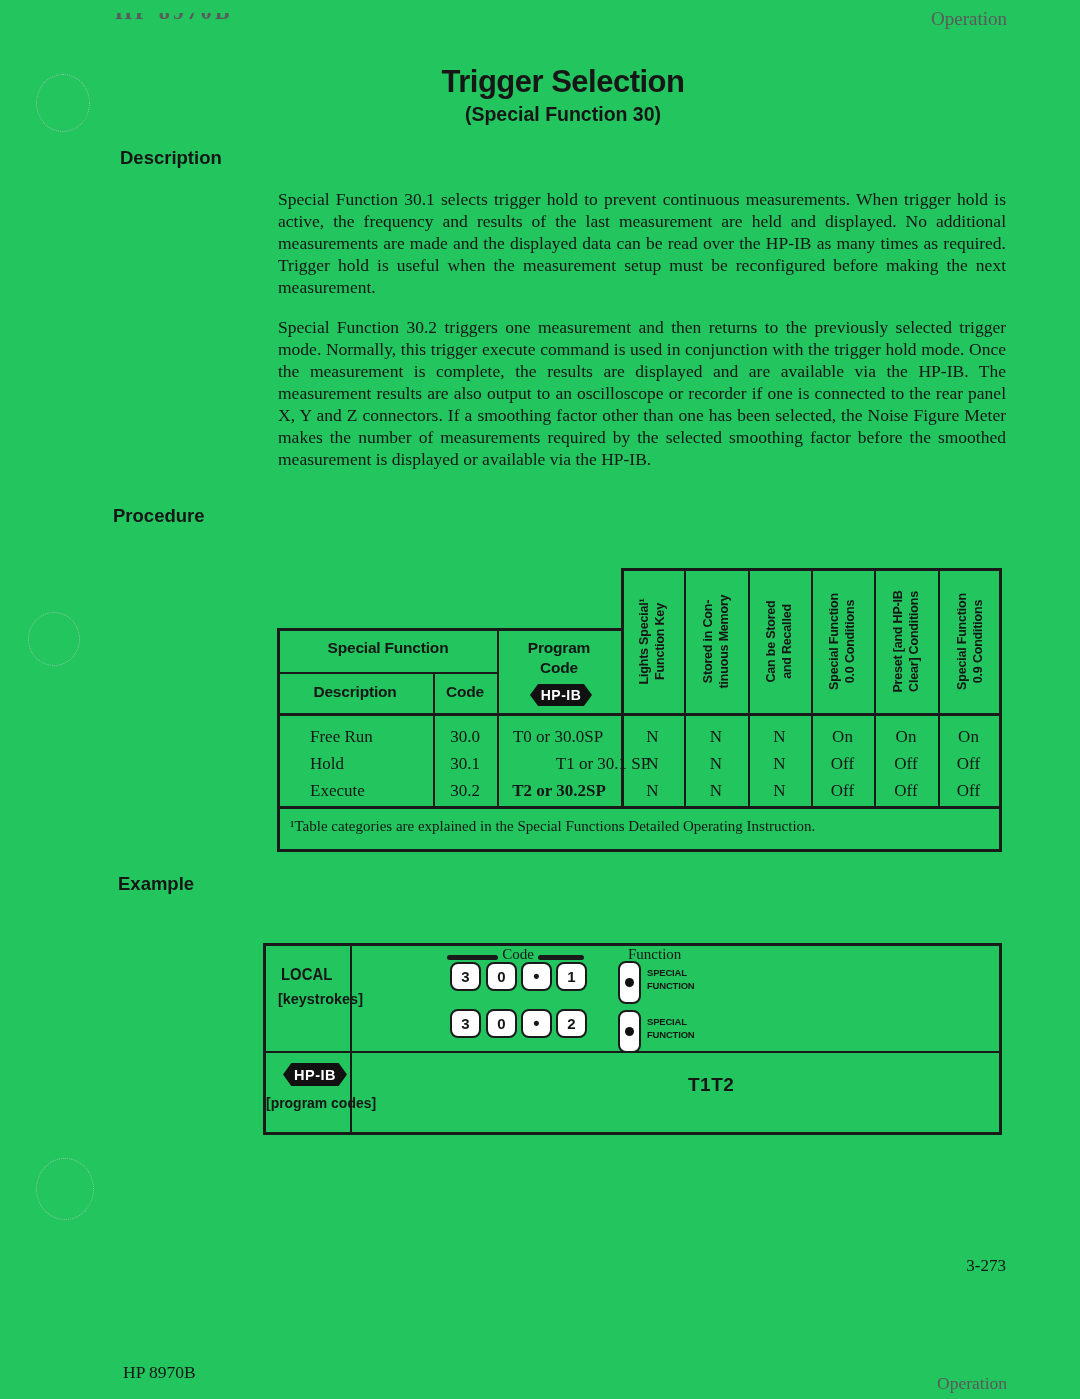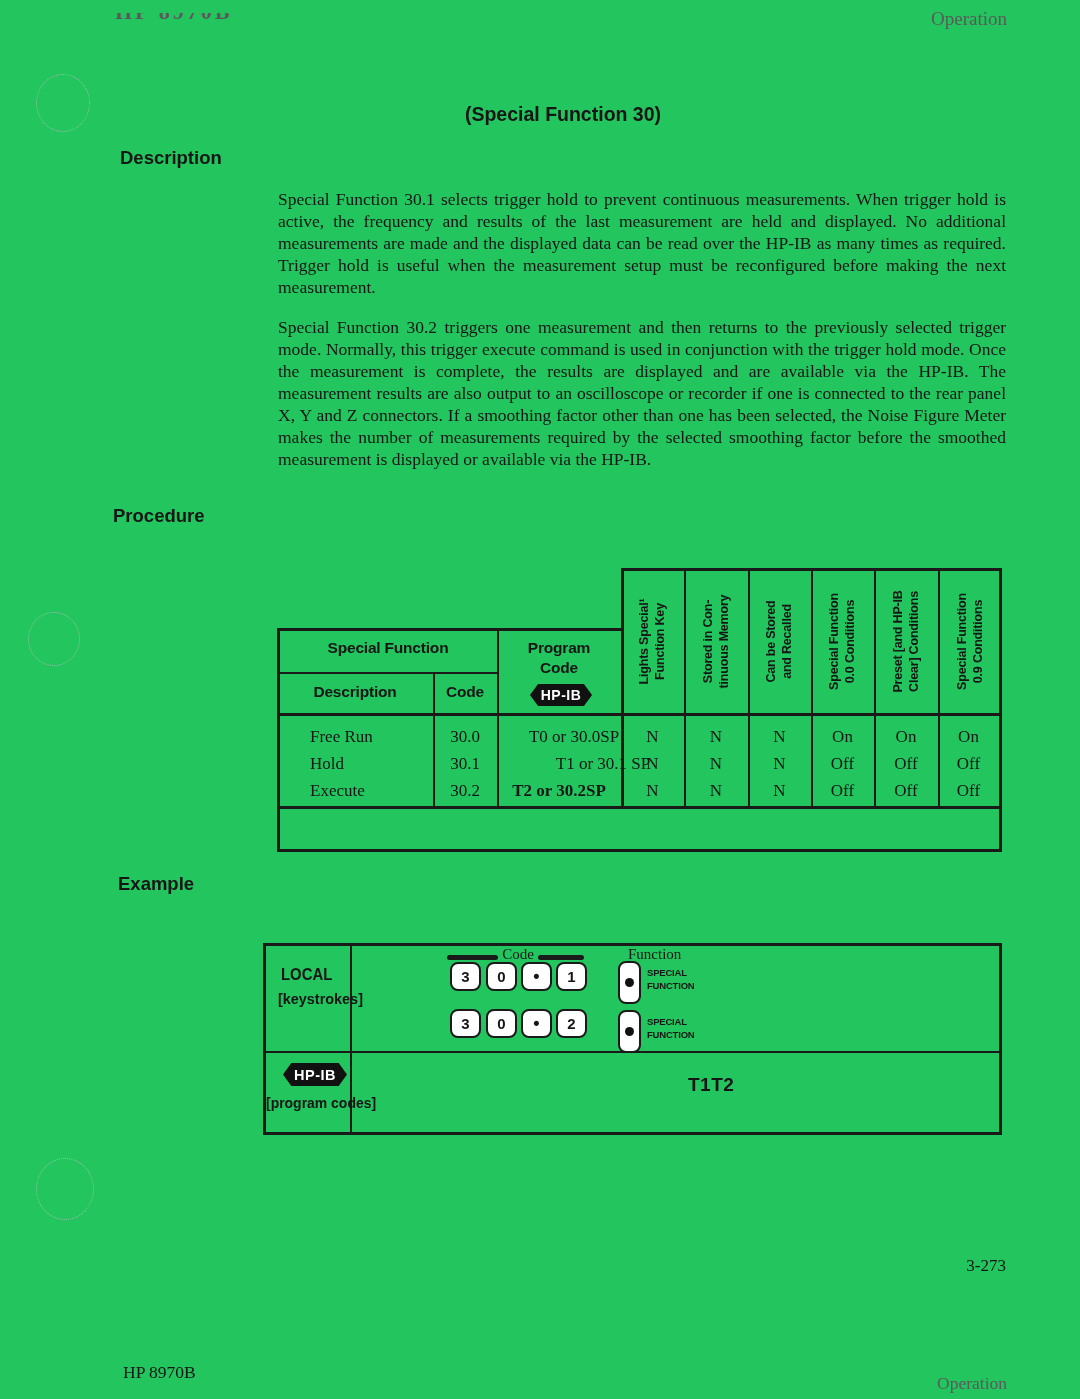--- a/index.html
+++ b/index.html
@@ -42,20 +42,21 @@
 
   <div class="punch" style="left:36px;top:74px;width:52px;height:56px;"></div>
   <div class="punch" style="left:28px;top:612px;width:50px;height:52px;"></div>
   <div class="punch" style="left:36px;top:1158px;width:56px;height:60px;"></div>
 
   <div class="abs" style="left:115px;top:13px;width:200px;height:8px;overflow:hidden;">
     <span class="serif b faded" style="display:inline-block;font-size:22px;letter-spacing:3px;transform:translateY(-14px);">HP 8970B</span>
   </div>
   <div class="abs serif faded" style="left:830px;top:8px;width:177px;font-size:19px;text-align:right;">Operation</div>
 
+  <div class="abs sans b" style="left:113px;top:64px;width:900px;font-size:31px;text-align:center;letter-spacing:-0.5px;">Trigger Selection</div>
   <div class="abs sans b" style="left:113px;top:103px;width:900px;font-size:19.5px;text-align:center;">(Special Function 30)</div>
 
   <div class="sidelabel" style="left:120px;top:147px;">Description</div>
   <div class="para" style="left:278px;top:188px;width:728px;">Special Function 30.1 selects trigger hold to prevent continuous measurements. When trigger hold is active, the frequency and results of the last measurement are held and displayed. No additional measurements are made and the displayed data can be read over the HP-IB as many times as required. Trigger hold is useful when the measurement setup must be reconfigured before making the next measurement.</div>
   <div class="para" style="left:278px;top:316px;width:728px;">Special Function 30.2 triggers one measurement and then returns to the previously selected trigger mode. Normally, this trigger execute command is used in conjunction with the trigger hold mode. Once the measurement is complete, the results are displayed and are available via the HP-IB. The measurement results are also output to an oscilloscope or recorder if one is connected to the rear panel X, Y and Z connectors. If a smoothing factor other than one has been selected, the Noise Figure Meter makes the number of measurements required by the selected smoothing factor before the smoothed measurement is displayed or available via the HP-IB.</div>
 
   <div class="sidelabel" style="left:113px;top:505px;">Procedure</div>
 
   <div class="ln" style="left:621px;top:568px;width:381px;height:3px;"></div>
   <div class="ln" style="left:277px;top:628px;width:347px;height:3px;"></div>
@@ -103,21 +104,21 @@
     <span>Clear] Conditions</span>
   </div>
   <div class="rotcell" style="left:900px;top:610px;">
     <span>Special Function</span>
     <span>0.9 Conditions</span>
   </div>
 
   <div>
     <span class="bc" style="left:310px;top:723px;text-align:left;">Free Run</span>
     <span class="bc" style="left:433px;top:723px;width:64px;">30.0</span>
-    <span class="bc" style="left:512px;top:723px;width:124px;">T0 or 30.0SP</span>
+    <span class="bc" style="left:496px;top:723px;width:124px;">T0 or 30.0SP</span>
     <span class="bc" style="left:621px;top:723px;width:63px;">N</span>
     <span class="bc" style="left:684px;top:723px;width:64px;">N</span>
     <span class="bc" style="left:748px;top:723px;width:63px;">N</span>
     <span class="bc" style="left:811px;top:723px;width:63px;">On</span>
     <span class="bc" style="left:874px;top:723px;width:64px;">On</span>
     <span class="bc" style="left:938px;top:723px;width:61px;">On</span>
   </div>
 
   <div>
     <span class="bc" style="left:310px;top:750px;text-align:right;">Hold</span>
@@ -136,20 +137,21 @@
     <span class="bc" style="left:433px;top:777px;width:64px;">30.2</span>
     <span class="bc" style="left:497px;top:777px;width:124px;font-weight:bold;">T2 or 30.2SP</span>
     <span class="bc" style="left:621px;top:777px;width:63px;">N</span>
     <span class="bc" style="left:684px;top:777px;width:64px;">N</span>
     <span class="bc" style="left:748px;top:777px;width:63px;">N</span>
     <span class="bc" style="left:811px;top:777px;width:63px;">Off</span>
     <span class="bc" style="left:874px;top:777px;width:64px;">Off</span>
     <span class="bc" style="left:938px;top:777px;width:61px;">Off</span>
   </div>
 
+  <div class="abs serif" style="left:290px;top:818px;font-size:15px;">¹Table categories are explained in the Special Functions Detailed Operating Instruction.</div>
 
   <div class="sidelabel" style="left:118px;top:873px;">Example</div>
 
   <div class="ln" style="left:263px;top:943px;width:739px;height:3px;"></div>
   <div class="ln" style="left:263px;top:1051px;width:739px;height:2px;"></div>
   <div class="ln" style="left:263px;top:1132px;width:739px;height:3px;"></div>
   <div class="ln" style="left:263px;top:943px;width:3px;height:192px;"></div>
   <div class="ln" style="left:350px;top:943px;width:2px;height:192px;"></div>
   <div class="ln" style="left:999px;top:943px;width:3px;height:192px;"></div>
 

